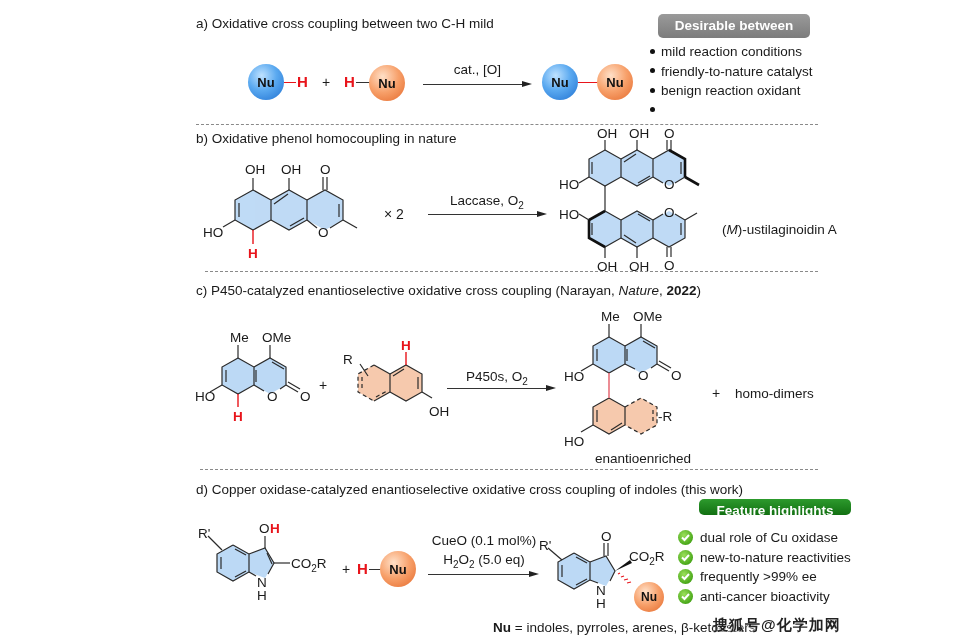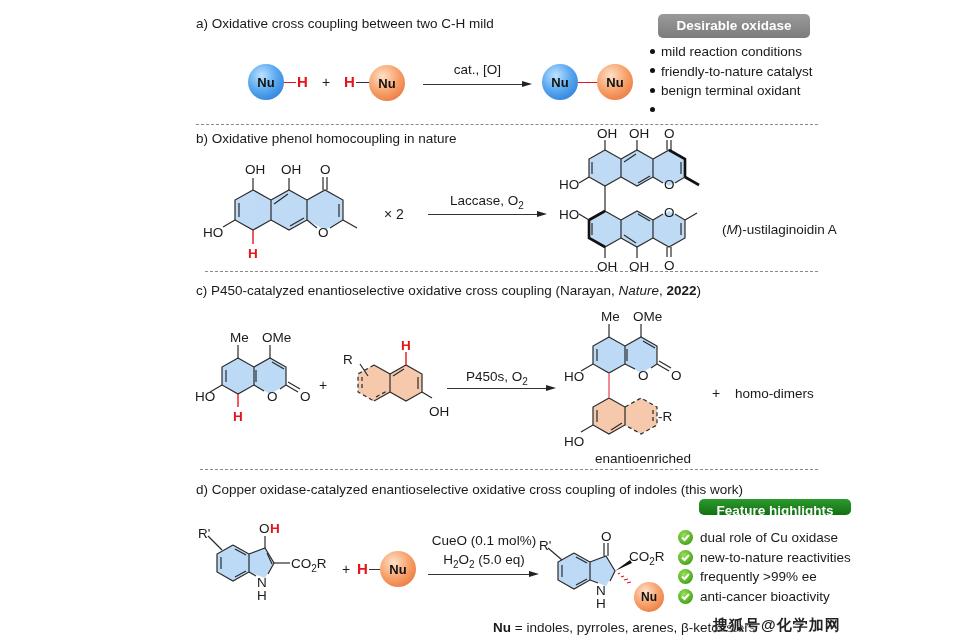--- a/index.html
+++ b/index.html
@@ -51,25 +51,25 @@
 <div class="ball orange" style="left:369px; top:65px; width:36px; height:36px;">Nu</div>
 
 <div class="cond" style="left:430px; top:62px; width:95px;">cat., [O]</div>
 <div class="arrow-line" style="left:423px; top:84px; width:100px;"></div>
 <div class="arrow-head" style="left:522px; top:81px;"></div>
 
 <div class="ball blue" style="left:542px; top:64px; width:36px; height:36px;">Nu</div>
 <div class="abs" style="left:578px; top:82px; width:20px; border-top:1.5px solid #e8141b;"></div>
 <div class="ball orange" style="left:597px; top:64px; width:36px; height:36px;">Nu</div>
 
-<div class="badge-gray" style="left:658px; top:14px; width:152px; height:24px; line-height:24px;">Desirable oxidase</div>
+<div class="badge-gray" style="left:658px; top:14px; width:152px; height:24px; line-height:24px;">Desirable between</div>
 <ul class="bullets" style="left:650px; top:42px;">
   <li><span class="dot"></span><span>mild reaction conditions</span></li>
   <li><span class="dot"></span><span>friendly-to-nature catalyst</span></li>
-  <li><span class="dot"></span><span>benign terminal oxidant</span></li>
+  <li><span class="dot"></span><span>benign reaction oxidant</span></li>
   <li><span class="dot"></span></li>
 </ul>
 
 <div class="divider" style="left:196px; top:124px; width:622px;"></div>
 
 <div class="abs sec-title" style="left:196px; top:131px;">b) Oxidative phenol homocoupling in nature</div>
 
 <svg class="mol" style="left:205px; top:160px;" width="150" height="110" viewBox="0 0 150 110">
   <g fill="#bcd9f5" opacity="0.95">
     <polygon points="48,30 66,40 66,60 48,70 30,60 30,40"></polygon>

